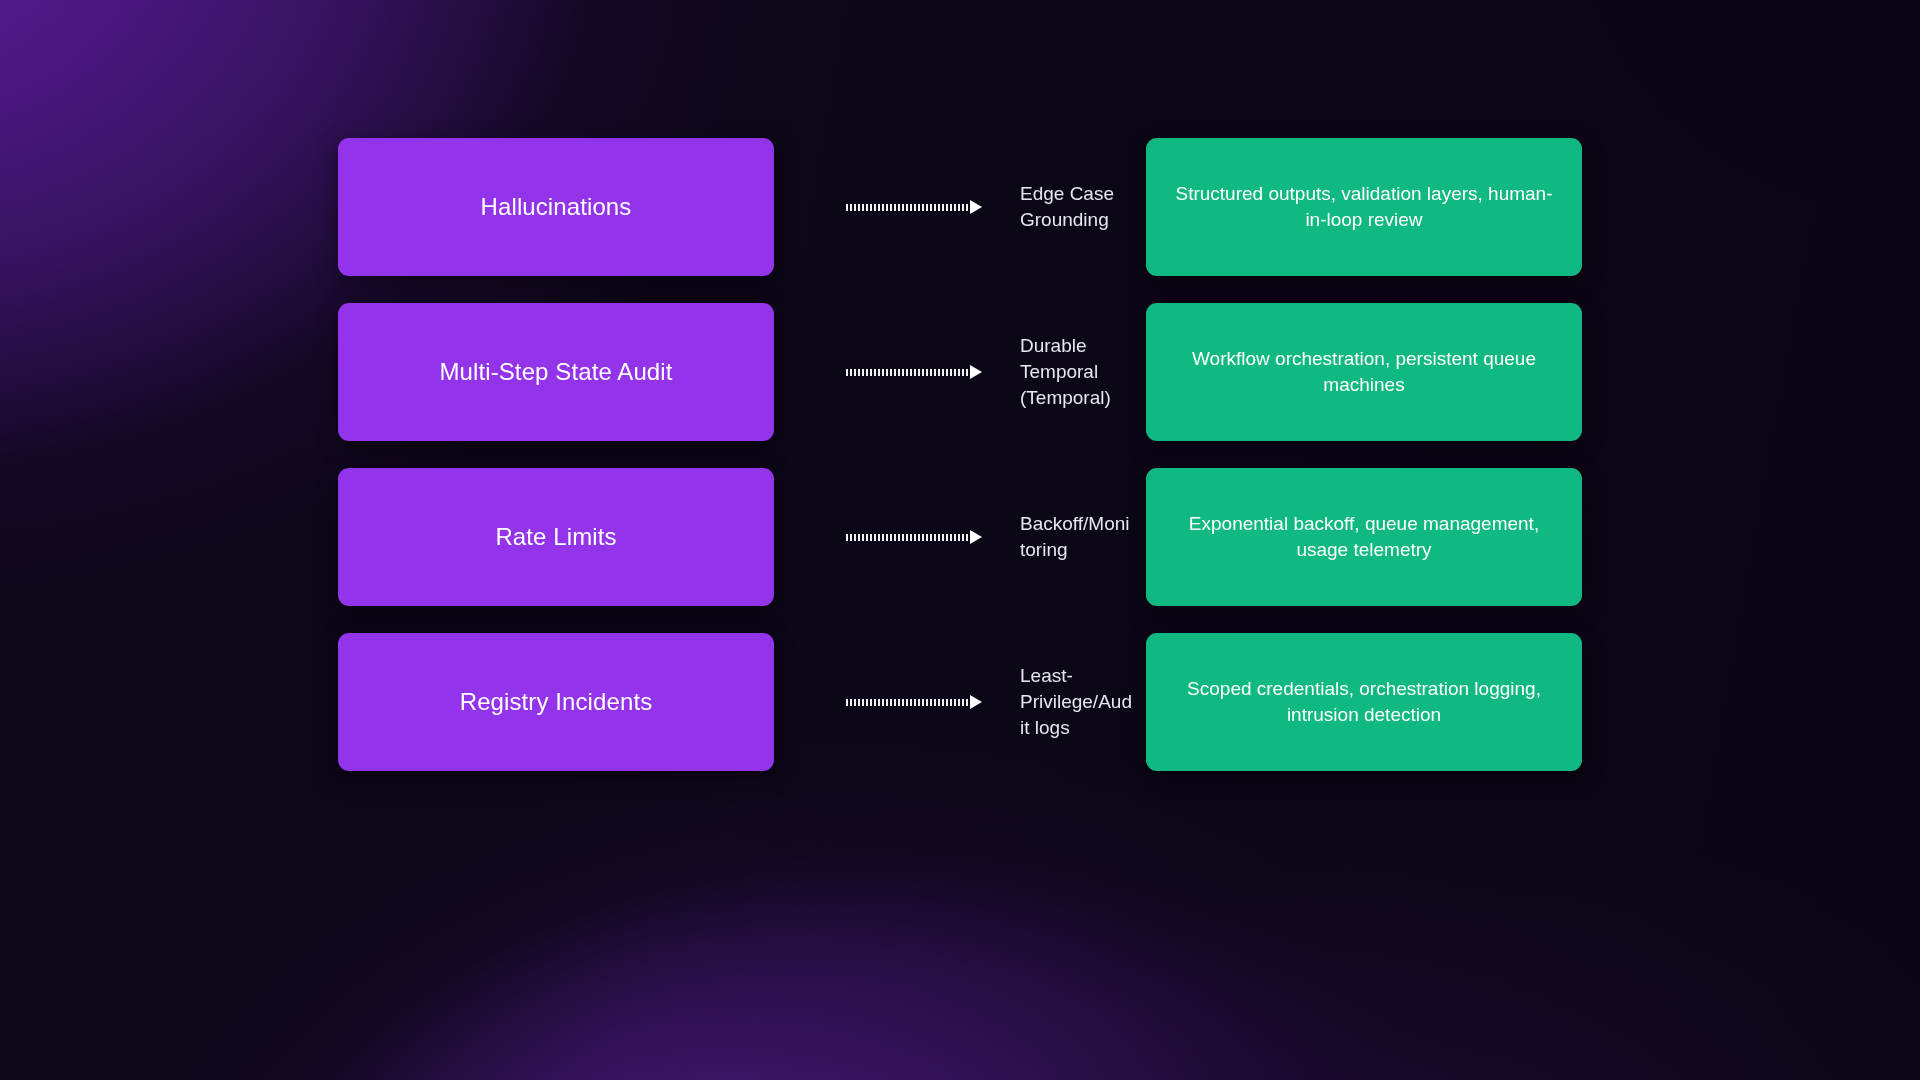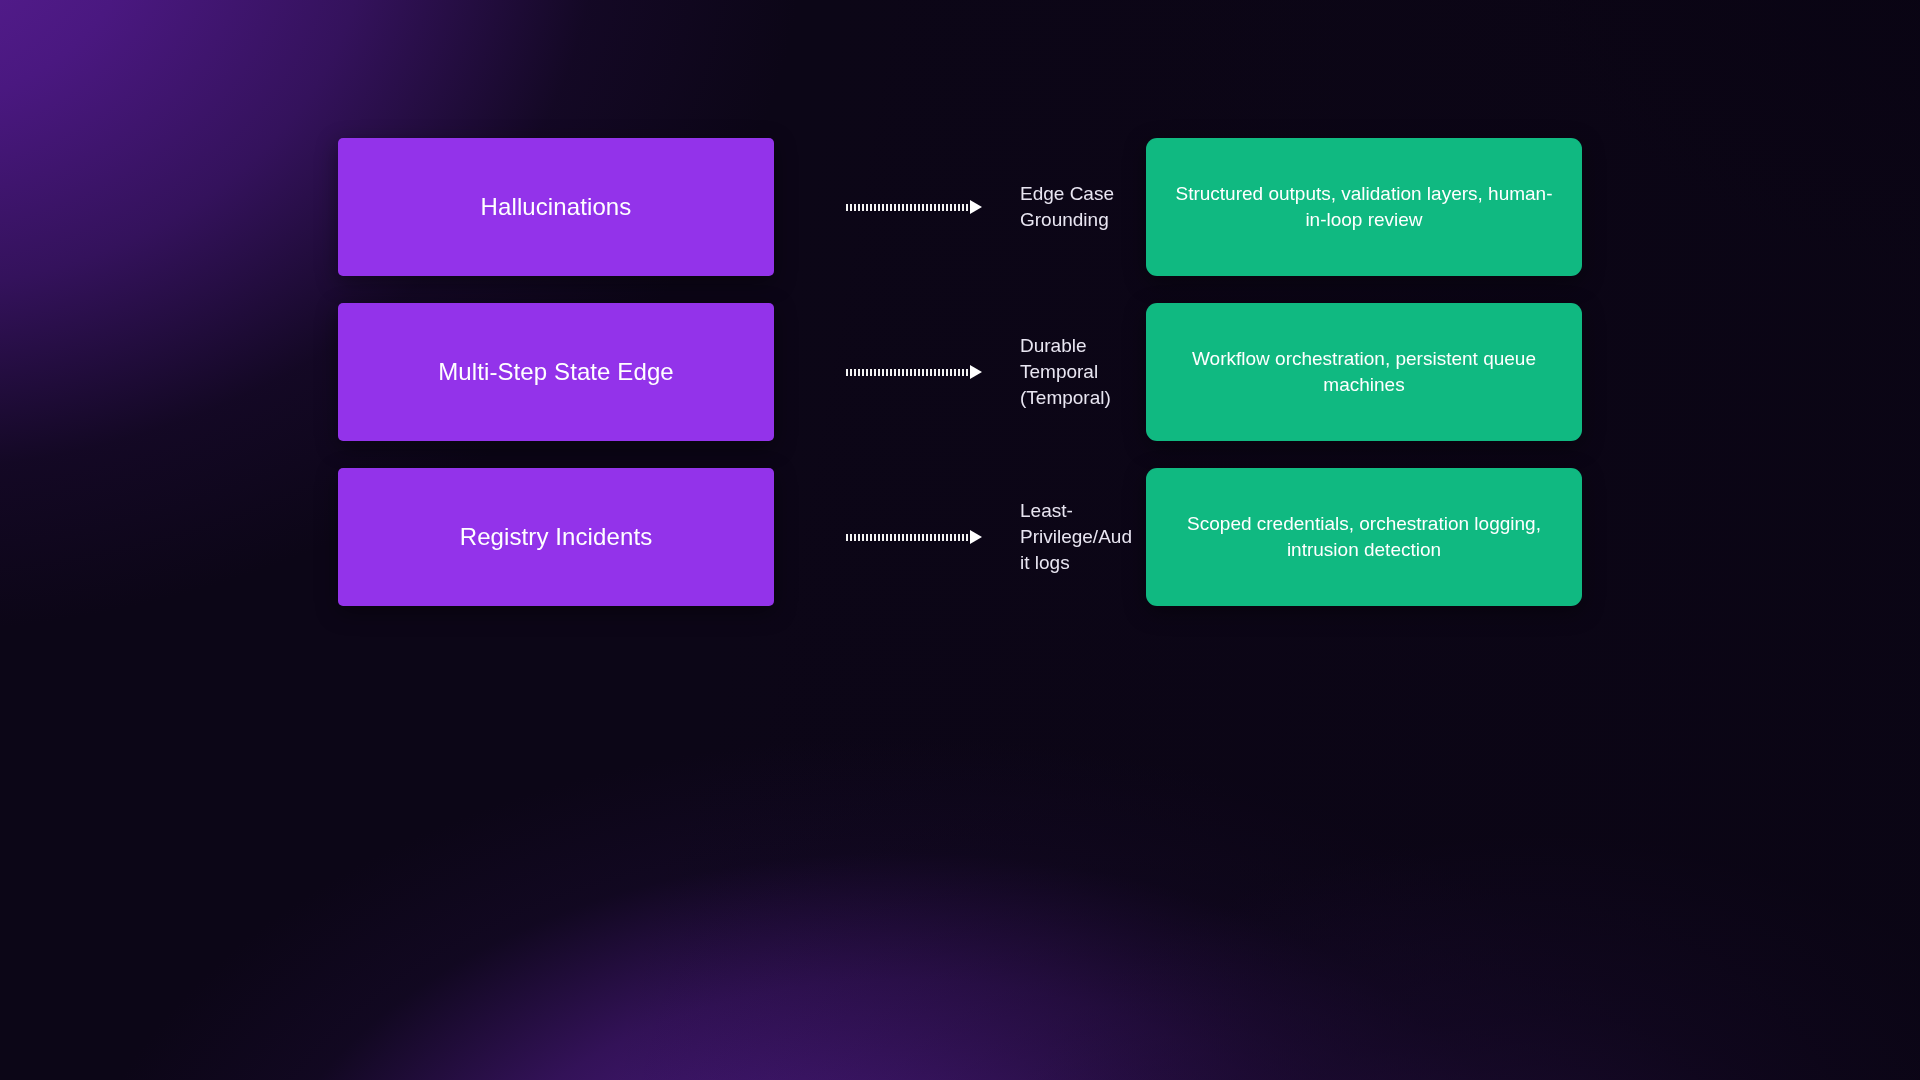--- a/index.html
+++ b/index.html
@@ -51,21 +51,21 @@
     display:flex;
     align-items:stretch;
     margin-bottom:27px;
   }
   .row:last-child { margin-bottom:0; }
 
   .node-problem {
     width:436px;
     min-height:138px;
     background:#9333ea;
-    border-radius:5px;
+    border-radius:11px;
     display:flex;
     align-items:center;
     justify-content:center;
     padding:14px 22px;
     box-shadow: 0 6px 22px rgba(0,0,0,0.42);
     flex:0 0 436px;
   }
   .node-problem .label {
     color:#ffffff;
     font-size:24px;
@@ -159,34 +159,49 @@
       </div>
       <span class="connector-label">Edge Case Grounding</span>
     </div>
     <div class="node-solution">
       <span class="label">Structured outputs, validation layers, human-in-loop review</span>
     </div>
   </div>
 
   <div class="row">
     <div class="node-problem">
-      <span class="label">Multi-Step State Edge</span>
+      <span class="label">Multi-Step State Audit</span>
     </div>
     <div class="connector">
       <div class="arrow-wrap">
         <div class="arrow-line"></div>
         <div class="arrow-head"></div>
       </div>
       <span class="connector-label">Durable Temporal (Temporal)</span>
     </div>
     <div class="node-solution">
       <span class="label">Workflow orchestration, persistent queue machines</span>
     </div>
   </div>
 
+  <div class="row">
+    <div class="node-problem">
+      <span class="label">Rate Limits</span>
+    </div>
+    <div class="connector">
+      <div class="arrow-wrap">
+        <div class="arrow-line"></div>
+        <div class="arrow-head"></div>
+      </div>
+      <span class="connector-label">Backoff/Monitoring</span>
+    </div>
+    <div class="node-solution">
+      <span class="label">Exponential backoff, queue management, usage telemetry</span>
+    </div>
+  </div>
 
   <div class="row">
     <div class="node-problem">
       <span class="label">Registry Incidents</span>
     </div>
     <div class="connector">
       <div class="arrow-wrap">
         <div class="arrow-line"></div>
         <div class="arrow-head"></div>
       </div>

